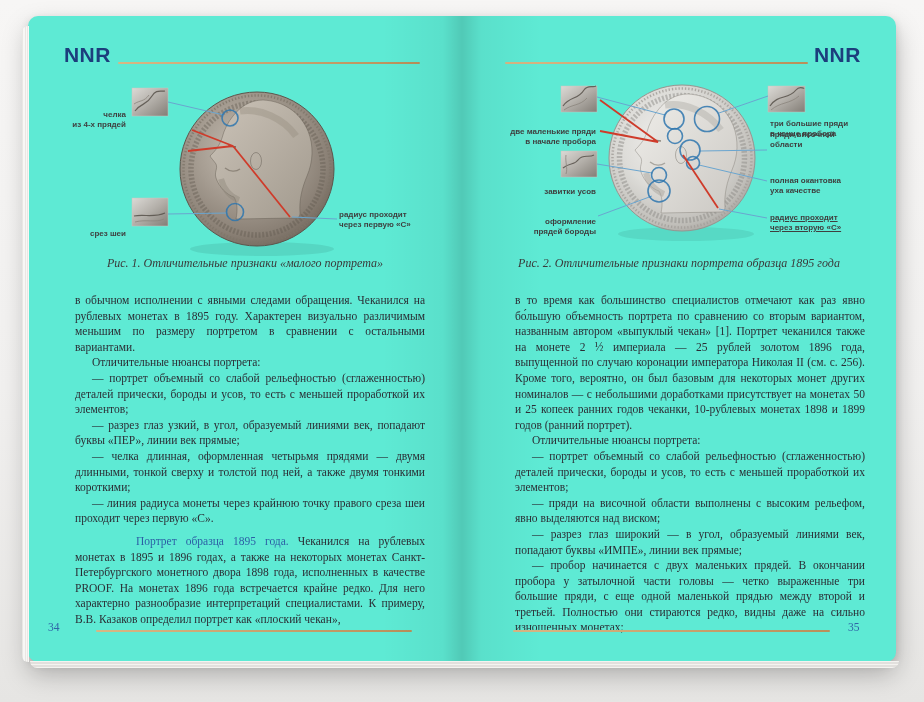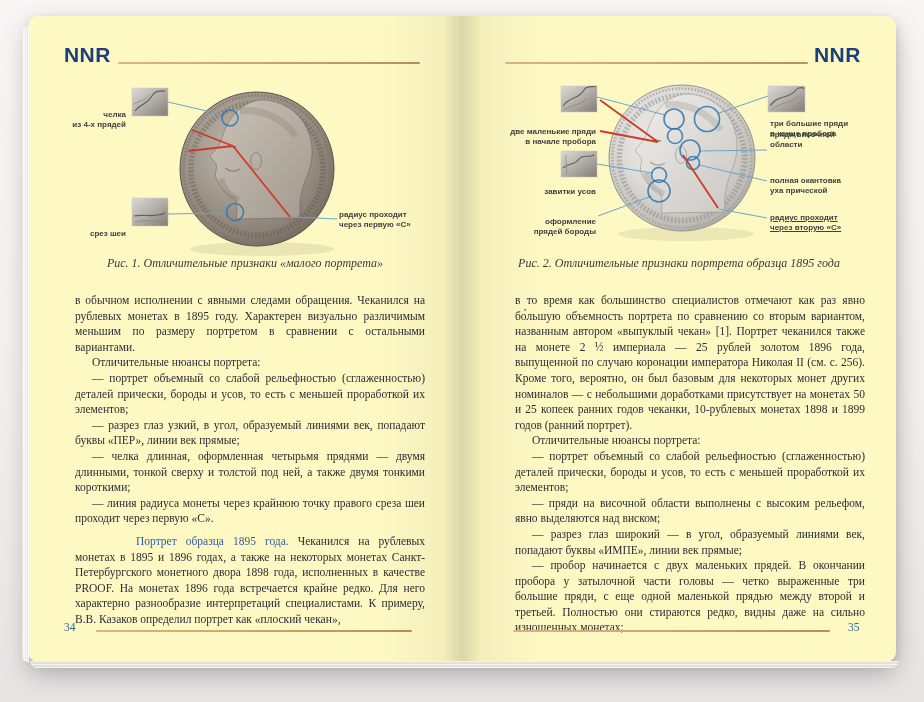--- a/index.html
+++ b/index.html
@@ -14,21 +14,21 @@
   }
   html,body{margin:0;padding:0;}
   body{
     width:924px;height:702px;overflow:hidden;
     background:linear-gradient(180deg,#f7f6f5 0%,#f1f0ef 55%,#e6e5e3 100%);
     font-family:"Liberation Serif","DejaVu Serif",serif;
   }
   .stage{position:relative;width:924px;height:702px;}
   .book{
     position:absolute;left:28px;top:16px;width:868px;height:646px;
-    background:#fef9c3;border-radius:10px;
+    background:#5eead4;border-radius:10px;
     box-shadow:0 12px 26px rgba(0,0,0,0.26),0 3px 9px rgba(0,0,0,0.12);
   }
   .book::before{
     content:"";position:absolute;left:-6px;top:10px;bottom:0px;width:7px;
     border-radius:6px 0 0 6px;
     background:repeating-linear-gradient(90deg,#e9e7e4 0 1px,#f8f7f5 1px 2.6px);
   }
   .book::after{
     content:"";position:absolute;left:2px;right:-3px;bottom:-6px;height:7px;
     border-radius:0 0 9px 9px;
@@ -71,21 +71,21 @@
     font-size:11.5px;line-height:15.6px;text-align:justify;color:var(--text-dark);
   }
   .bt-l{left:47px;}
   .bt-r{left:53px;}
   .body-text p{margin:0;text-indent:17px;}
   .body-text p.noindent{text-indent:0;}
   .body-text p.spaced{margin-top:7px;}
   .lead{color:var(--heading-blue);font-weight:normal;margin-left:44px;}
 
   .pagenum{position:absolute;top:605px;font-size:11.5px;color:var(--page-number-blue);}
-  .pn-l{left:36px;font-family:Liberation Serif, serif;}
+  .pn-l{left:20px;font-family:Liberation Serif, serif;}
   .pn-r{left:386px;}
   .footer-rule{position:absolute;top:614px;height:1.5px;background:linear-gradient(90deg,#d8b784,var(--rule-gold));border-radius:1px;}
   .fr-l{left:68px;width:316px;}
   .fr-r{left:51px;width:317px;}
 
   .cl{stroke:var(--callout-blue);stroke-width:1;fill:none;}
   .ac{stroke:var(--annotation-blue);stroke-width:1.6;fill:none;opacity:.85;}
   .rl{stroke:var(--annotation-red);stroke-width:1.8;fill:none;}
   .inset-frame{stroke:#c8c5c0;stroke-width:.5;}
   .sq1{stroke:#57514a;stroke-width:1.2;fill:none;opacity:.85;}
@@ -246,21 +246,21 @@
       <div class="fig-label lab-r" style="left:24px;top:103px;width:110px;">две маленькие пряди
 в начале пробора</div>
       <div class="fig-label lab-r" style="left:24px;top:163px;width:110px;">завитки усов</div>
       <div class="fig-label lab-r" style="left:24px;top:193px;width:110px;">оформление
 прядей бороды</div>
       <div class="fig-label" style="left:308px;top:103px;width:100px;">три большие пряди
 в конце пробора</div>
       <div class="fig-label" style="left:308px;top:114px;width:100px;">пряди височной
 области</div>
       <div class="fig-label" style="left:308px;top:160px;width:100px;">полная окантовка
-уха прической</div>
+уха качестве</div>
       <div class="fig-label" style="left:308px;top:197px;width:100px;text-decoration:underline;">радиус проходит
 через вторую «С»</div>
 
       <div class="caption">Рис. 2. Отличительные признаки портрета образца 1895 года</div>
 
       <div class="body-text bt-r">
         <p class="noindent"><span>в то время как большинство специалистов отмечают как раз явно бо́льшую объемность портрета по сравнению со вторым вариантом, названным автором «выпуклый чекан» [1]. Портрет чеканился также на монете 2 ½ империала — 25 рублей золотом 1896 года, выпущенной по случаю коронации императора Николая II (см. с. 256). Кроме того, вероятно, он был базовым для некоторых монет других номиналов — с небольшими доработками присутствует на монетах 50 и 25 копеек ранних годов чеканки, 10-рублевых монетах 1898 и 1899 годов (ранний портрет).</span></p>
         <p><span>Отличительные нюансы портрета:</span></p>
         <p><span>— портрет объемный со слабой рельефностью (сглаженностью) деталей прически, бороды и усов, то есть с меньшей проработкой их элементов;</span></p>
         <p><span>— пряди на височной области выполнены с высоким рельефом, явно выделяются над виском;</span></p>

